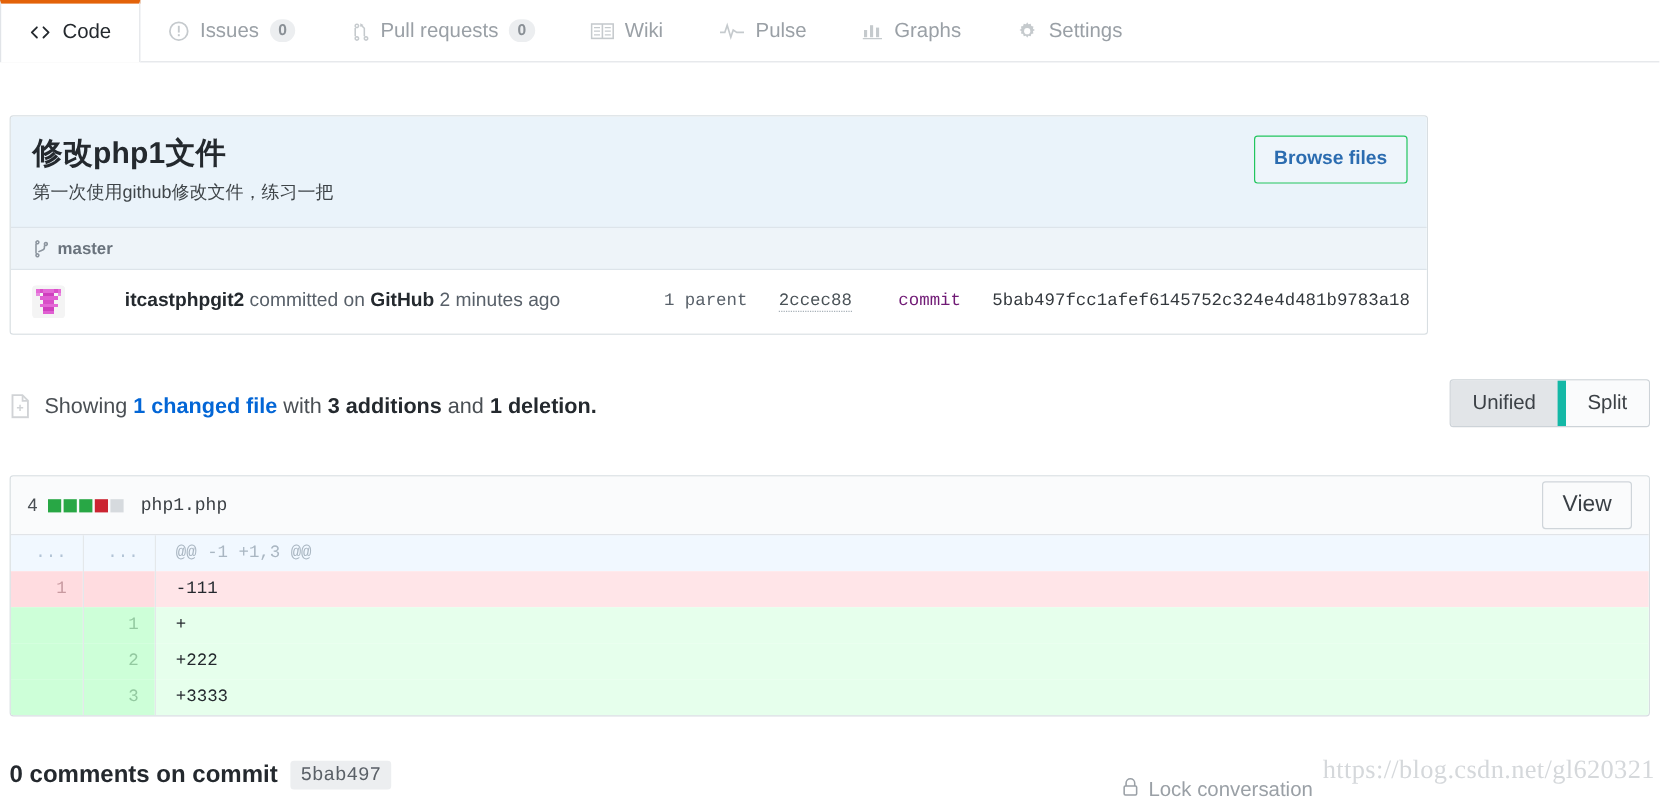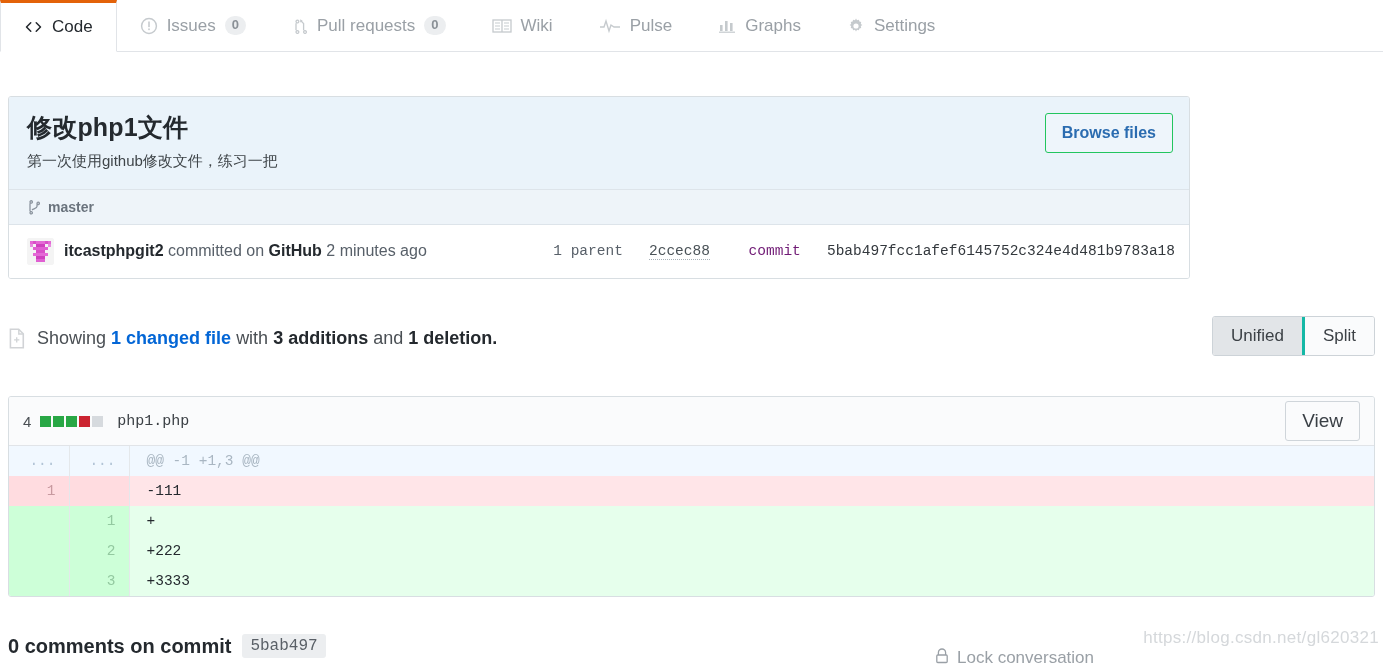--- a/index.html
+++ b/index.html
@@ -122,21 +122,21 @@
     position: relative;
   }
   .avatar {
     width: 27px; height: 27px;
     margin-right: 10px;
     border-radius: 3px;
     background: #f2f2f2;
     flex: none;
     display: block;
   }
-  .author-name { color: #24292e; font-weight: bold; }
+  .author-name { color: #24292e; font-weight: bold; margin-left: 40px; }
   .strong-dark { color: #24292e; font-weight: bold; }
   .sha-area {
     position: absolute;
     right: 14px; top: 50%;
     transform: translateY(-50%);
     font-family: "Liberation Mono", monospace;
     font-size: 14.5px;
     color: #586069;
     white-space: nowrap;
   }
@@ -168,21 +168,21 @@
   .diff-toggle div {
     padding: 9px 18px;
     font-size: 17px;
     color: #3c4146;
     cursor: pointer;
     background: #fafbfc;
   }
   .diff-toggle .sel {
     background: #e2e5e8;
     font-weight: normal;
-    border-right: 3px solid #14b8a6;
+    border-right: 7px solid #14b8a6;
   }
 
   
   .file-box {
     position: absolute;
     left: 8px; top: 396px;
     width: 1367px;
     border: 1px solid #d8dee2;
     border-radius: 3px;
     background: #fff;
@@ -271,24 +271,25 @@
     display: flex;
     gap: 8px;
     font-size: 17px;
     color: #9aa0a6;
     overflow: hidden;
     height: 16px;
   }
   .watermark {
     position: absolute;
     right: 4px; top: 628px;
-    font-size: 17px;
+    font-size: 22px;
     color: #d5d8db;
     letter-spacing: .3px;
     user-select: none;
+    font-family: Liberation Serif, serif;
   }
   svg { display: block; }
 </style>
 </head>
 <body>
 
 <div id="root">
 
   <div class="nav">
 

